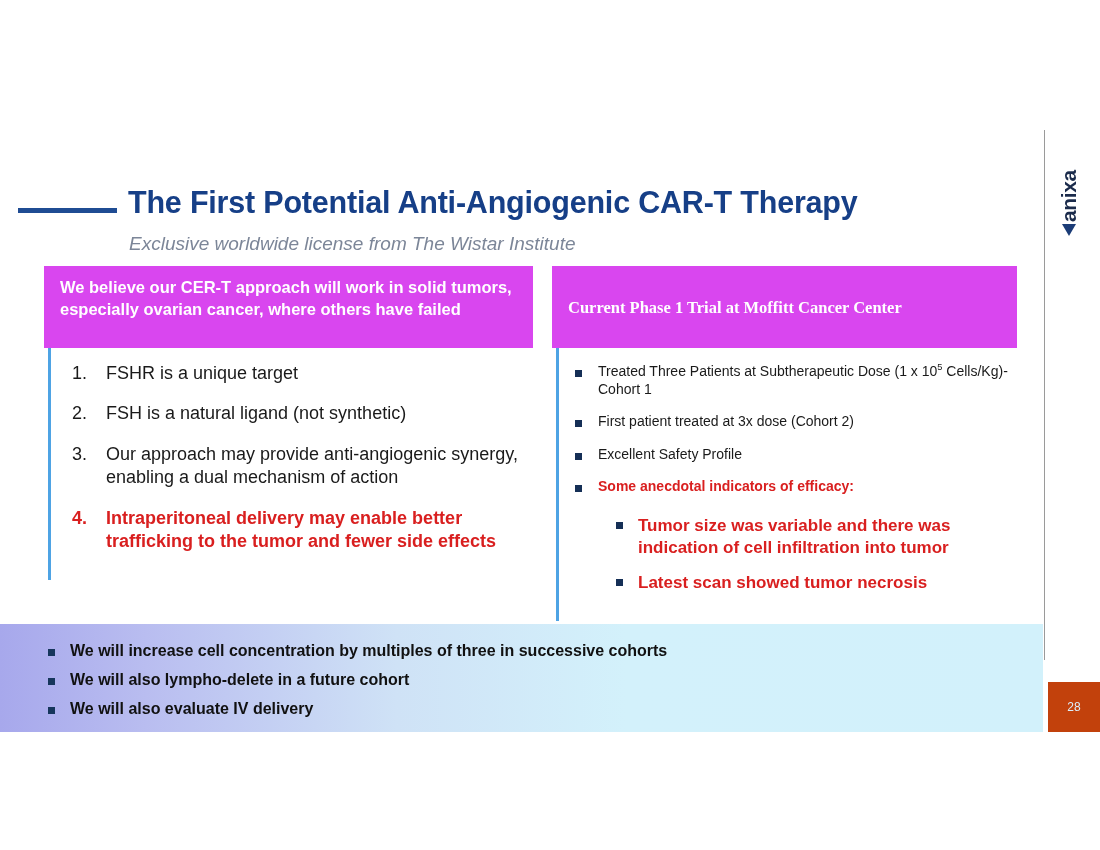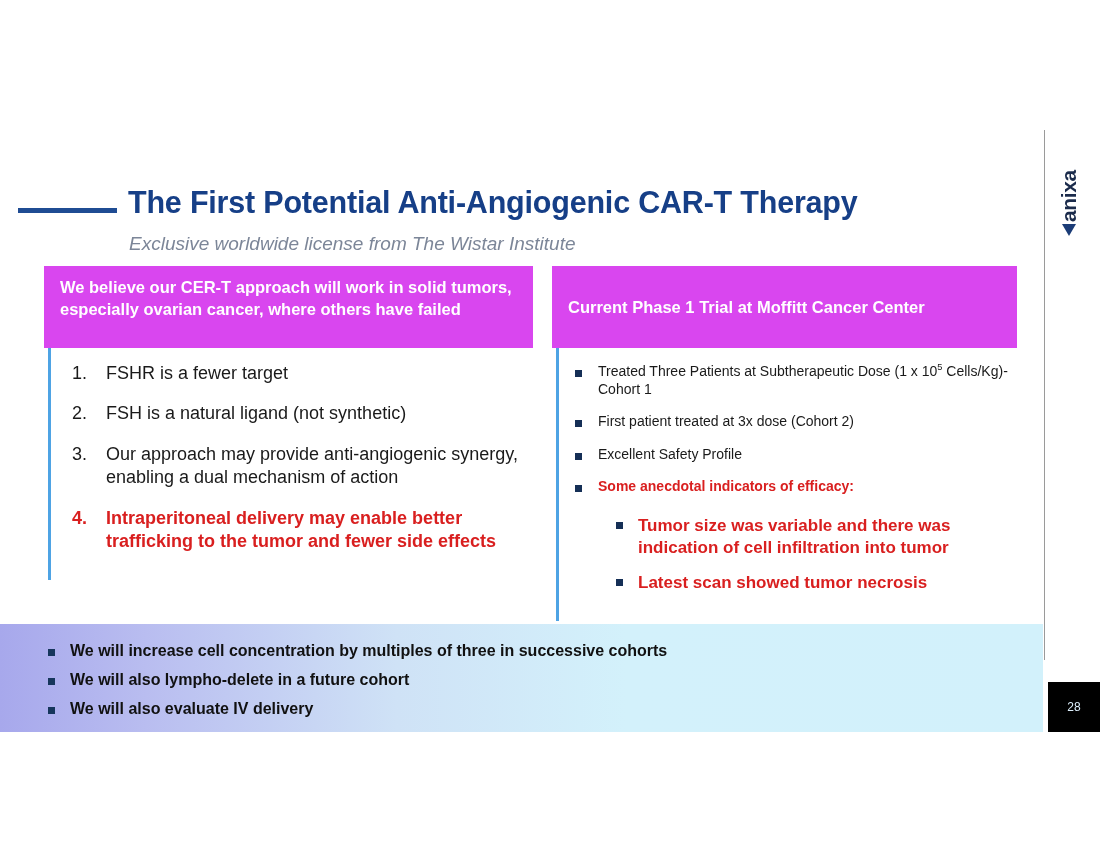--- a/index.html
+++ b/index.html
@@ -79,21 +79,21 @@
   }
   .panel-body {
     position: absolute;
     box-sizing: border-box;
   }
 
   #panel-left  { left: 44px;  top: 266px; width: 489px; height: 320px; }
   #panel-right { left: 552px; top: 266px; width: 465px; height: 360px; }
 
   #panel-left  .panel-head  { width: 489px; height: 82px; }
-  #panel-right .panel-head  { width: 465px; height: 82px; display: flex; align-items: center; }
+  #panel-right .panel-head  { width: 465px; height: 82px; display: flex; align-items: center; font-family: Liberation Serif, serif; }
 
   #panel-left  .panel-rule  { left: 4px; top: 82px; height: 232px; }
   #panel-right .panel-rule  { left: 4px; top: 82px; height: 273px; }
 
   #panel-left  .panel-body  { left: 22px; top: 96px; width: 465px; }
   #panel-right .panel-body  { left: 20px; top: 96px; width: 445px; }
 
   
   ol.num-list {
     margin: 0;
@@ -239,21 +239,21 @@
     font-weight: bold;
     color: #1B2B4B;
     letter-spacing: -0.4px;
   }
   #page-num {
     position: absolute;
     left: 1048px;
     top: 682px;
     width: 52px;
     height: 50px;
-    background: #000000;
+    background: #c2410c;
     color: #DCEEFB;
     font-size: 12px;
     display: flex;
     align-items: center;
     justify-content: center;
   }
 </style>
 </head>
 <body>
 
@@ -264,21 +264,21 @@
   <div id="page-title">The First Potential Anti-Angiogenic CAR-T Therapy</div>
   <div id="page-subtitle">Exclusive worldwide license from The Wistar Institute</div>
 
   <div class="panel" id="panel-left">
     <div class="panel-head">We believe our CER-T approach will work in solid tumors, especially ovarian cancer, where others have failed</div>
     <div class="panel-rule"></div>
     <div class="panel-body">
       <ol class="num-list">
         <li>
           <span class="num">1.</span>
-          <span>FSHR is a fewer target</span>
+          <span>FSHR is a unique target</span>
         </li>
         <li>
           <span class="num">2.</span>
           <span>FSH is a natural ligand (not synthetic)</span>
         </li>
         <li>
           <span class="num">3.</span>
           <span>Our approach may provide anti-angiogenic synergy, enabling a dual mechanism of action</span>
         </li>
         <li class="hl">

